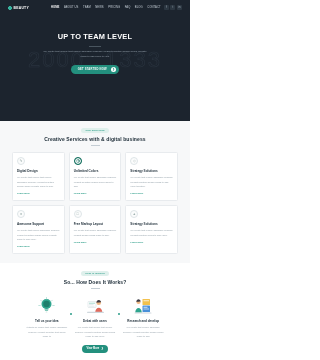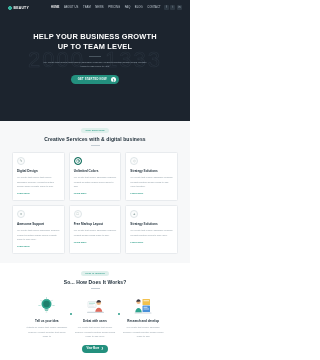--- a/index.html
+++ b/index.html
@@ -292,21 +292,20 @@
         <span class="nav-item">CONTACT</span>
       </nav>
       <div class="socials">
         <span class="soc">f</span>
         <span class="soc">t</span>
         <span class="soc">in</span>
       </div>
     </div>
 
     <div class="hero-body">
-      <div class="hero-title">HELP YOUR BUSINESS GROWTH</div>
       <div class="hero-title">UP TO TEAM LEVEL</div>
       <div class="hero-divider"></div>
       <div class="hero-sub">We create that unique that unique affordable bespoke elegant beautiful design works Website made to add value to your</div>
       <button class="hero-btn">
         <span>GET STARTED NOW</span>
         <span class="circ">❯</span>
       </button>
     </div>
   </section>
 

